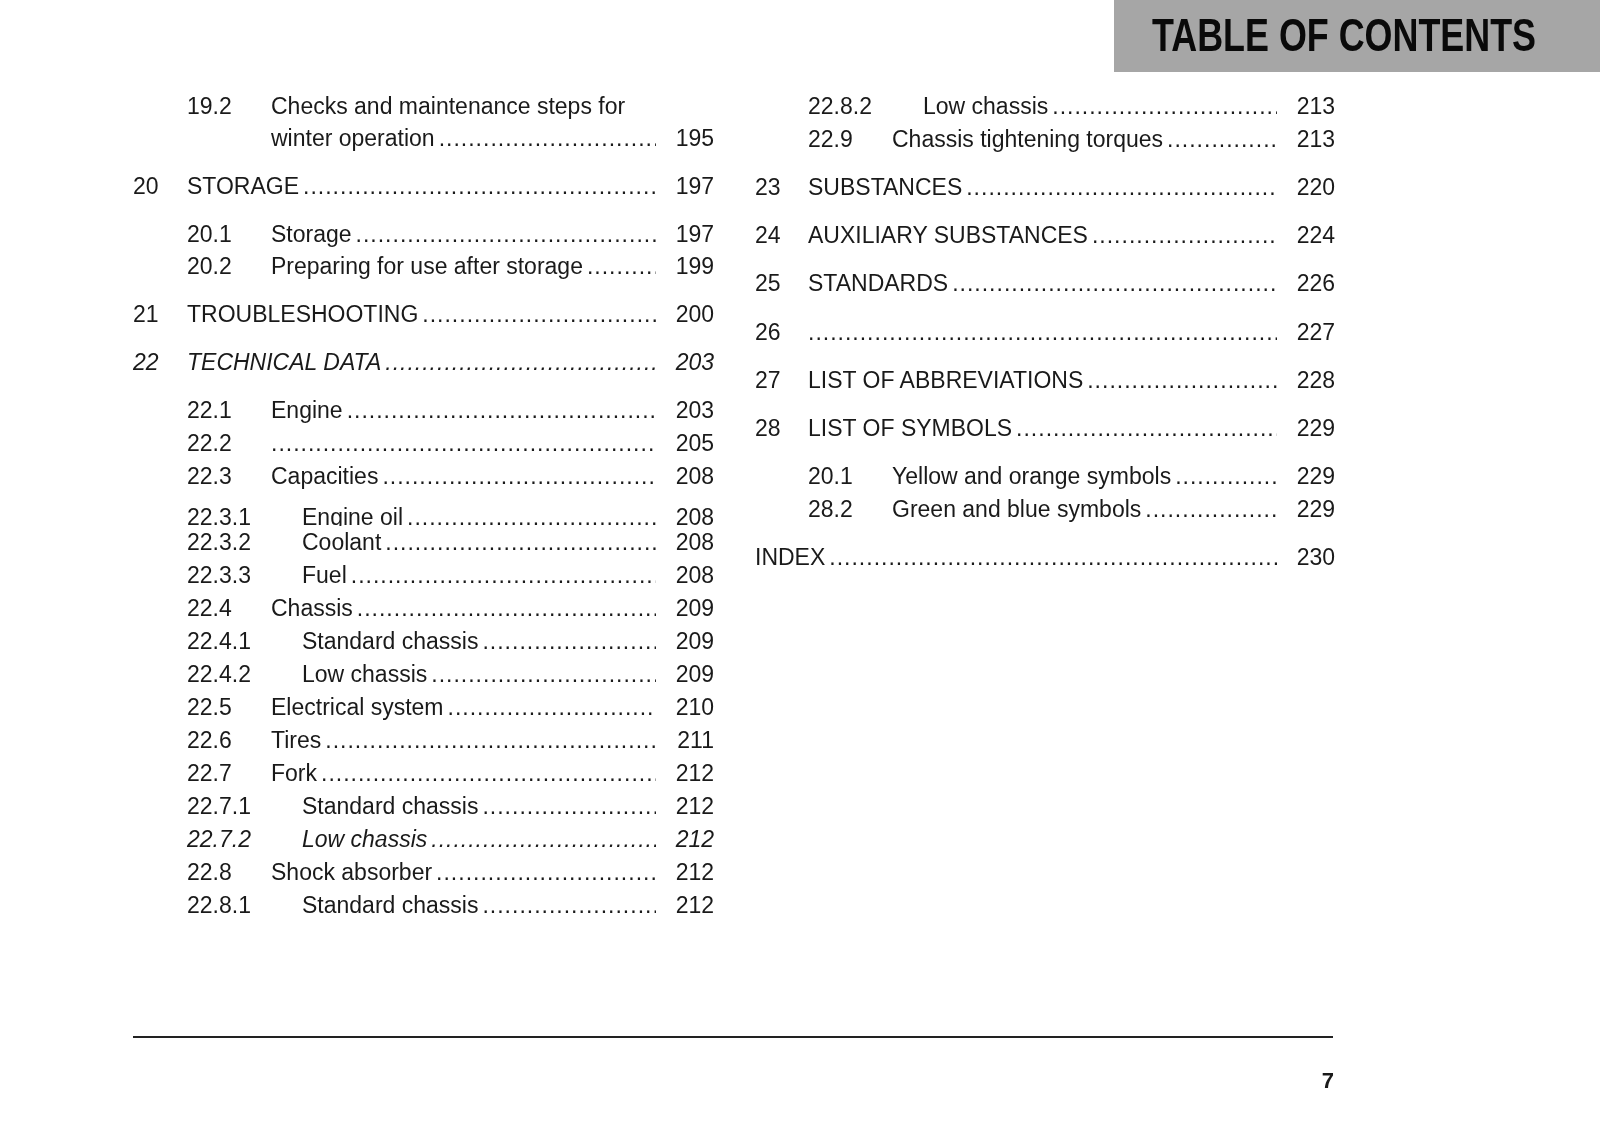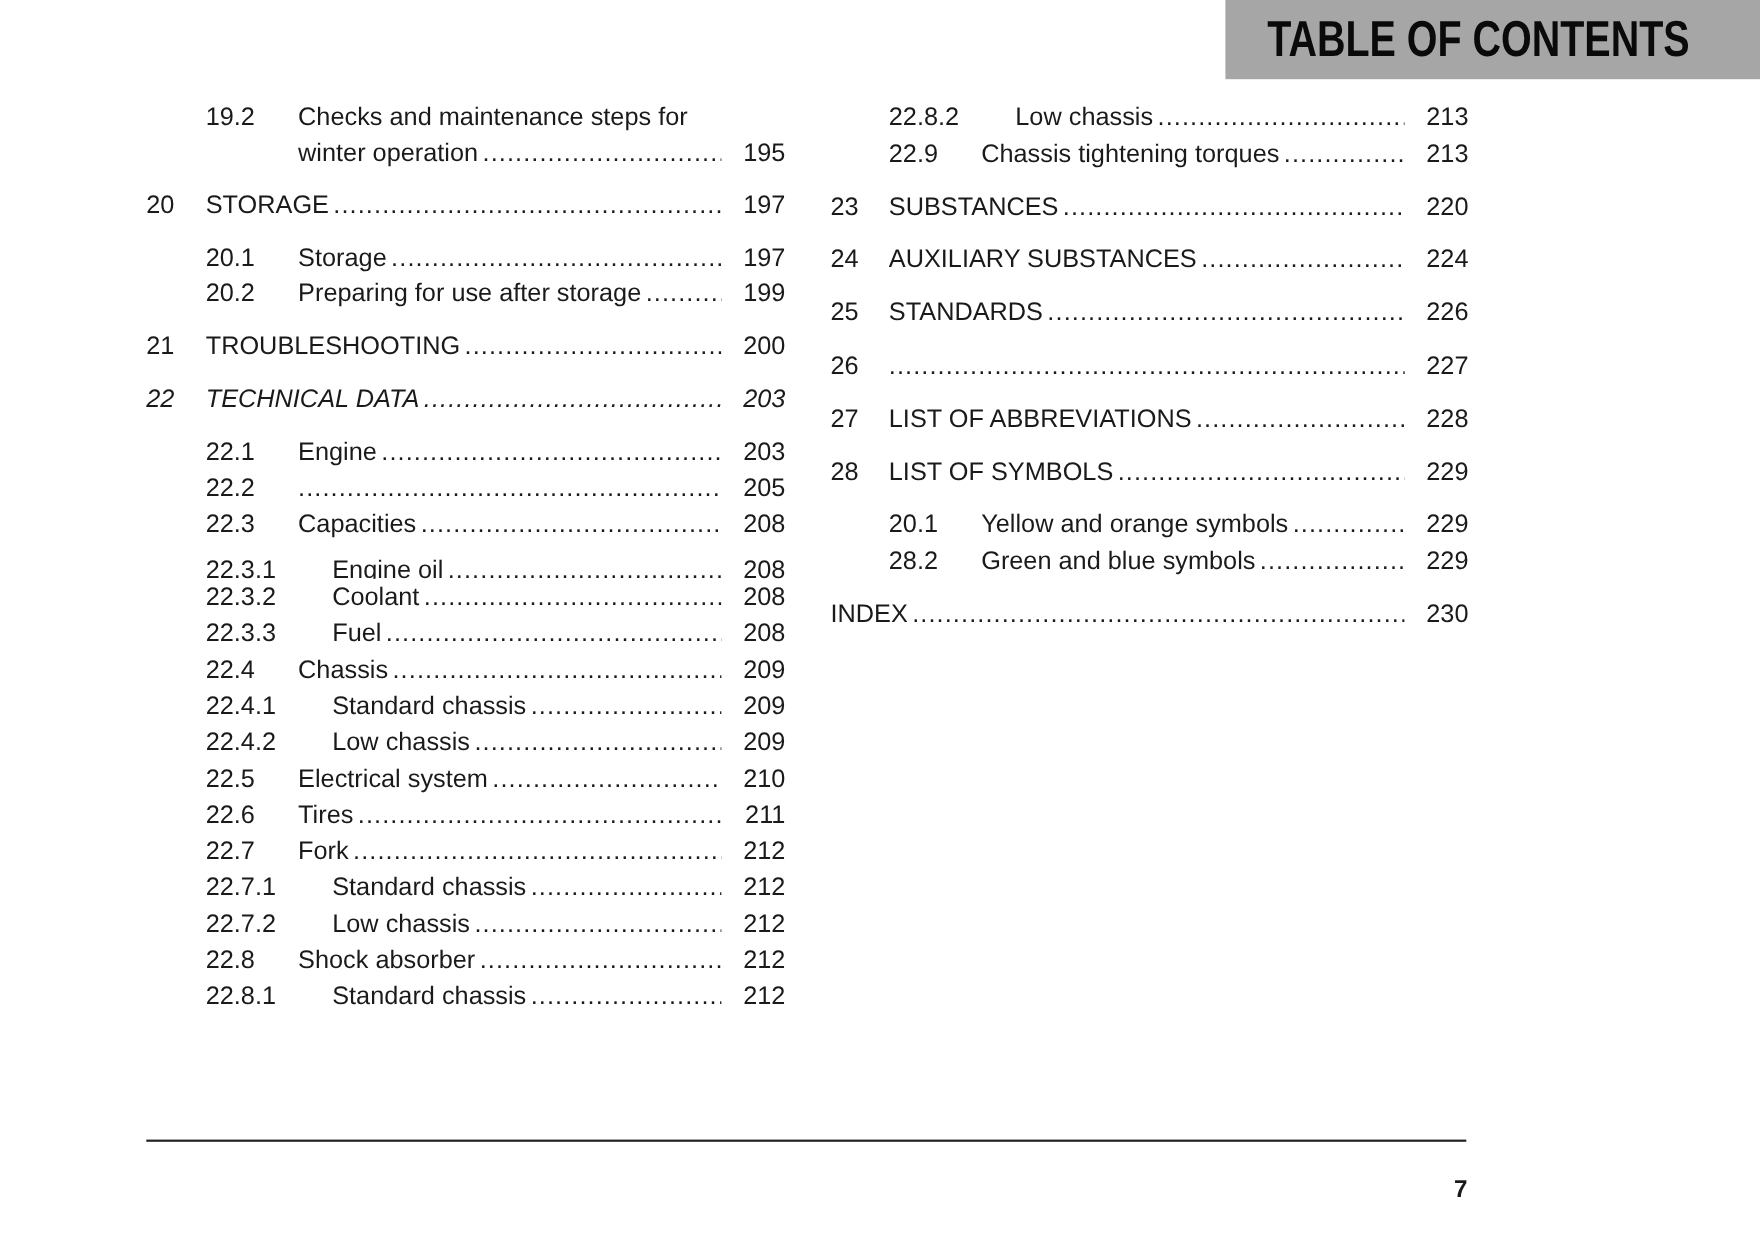--- a/index.html
+++ b/index.html
@@ -174,21 +174,21 @@
       <span class="pg" style="left: 666px; width: 48px;">212</span>
     </div>
     <div class="row" style="top: 790px; left: 0px; width: 1600px;">
       <span class="num" style="left: 187px;">22.7.1</span>
       <span class="lbl" style="left: 302px; width: 354px;">
         <span class="t">Standard chassis</span>
         <span class="d">........................................................................................................................................................................................................</span>
       </span>
       <span class="pg" style="left: 666px; width: 48px;">212</span>
     </div>
-    <div class="row" style="top: 823px; left: 0px; width: 1600px;">
+    <div class="row" style="top: 823px; left: 0px; width: 1600px; font-style: italic;">
       <span class="num" style="left: 187px;">22.7.2</span>
       <span class="lbl" style="left: 302px; width: 354px;">
         <span class="t">Low chassis</span>
         <span class="d">........................................................................................................................................................................................................</span>
       </span>
       <span class="pg" style="left: 666px; width: 48px;">212</span>
     </div>
     <div class="row" style="top: 856px; left: 0px; width: 1600px;">
       <span class="num" style="left: 187px;">22.8</span>
       <span class="lbl" style="left: 271px; width: 385px;">

